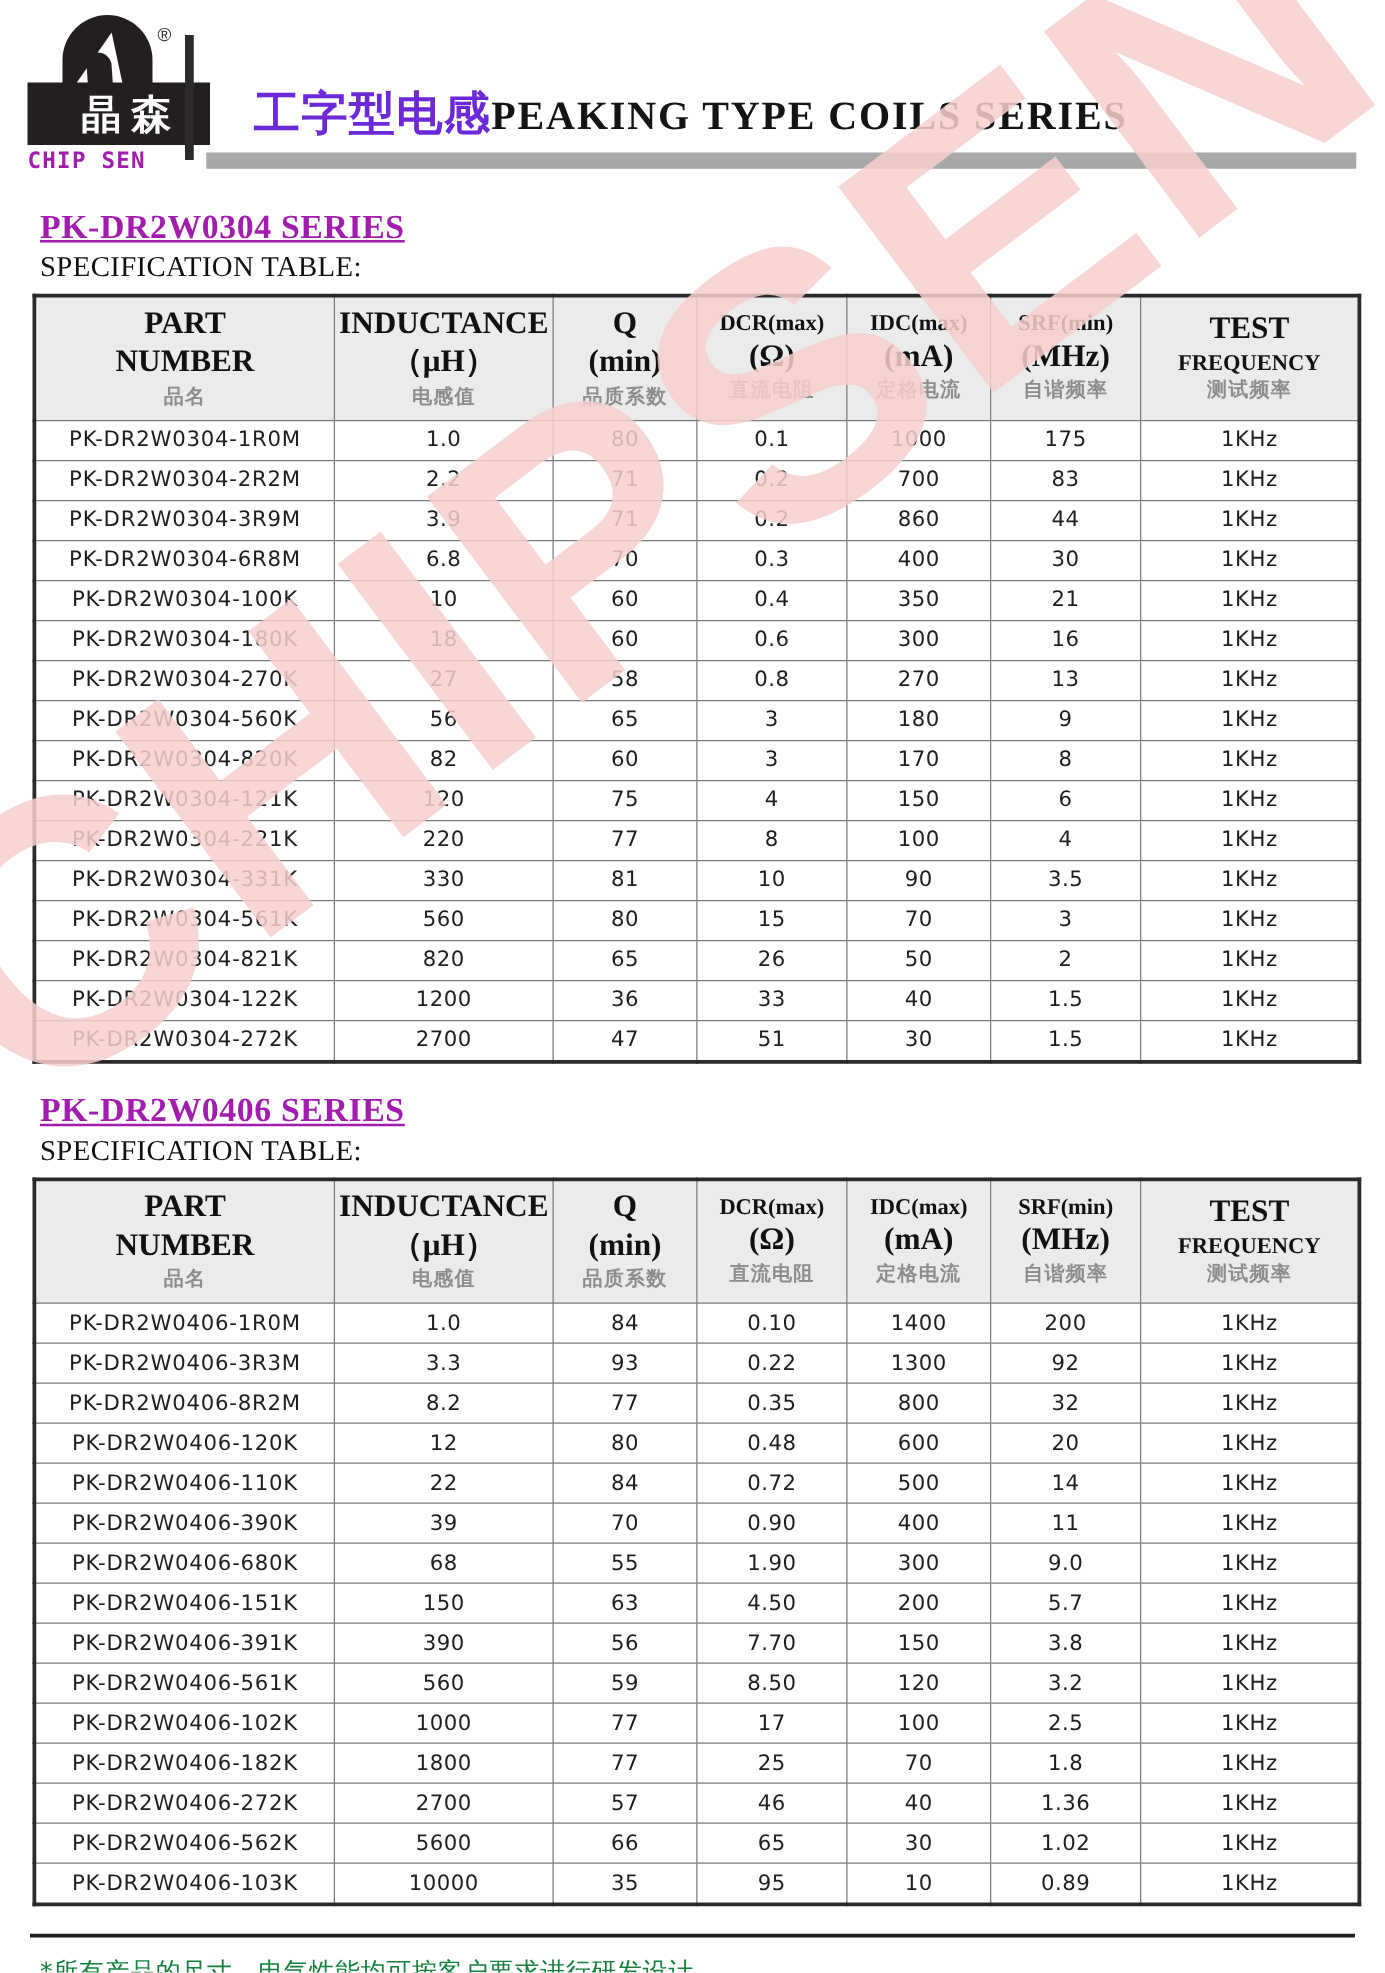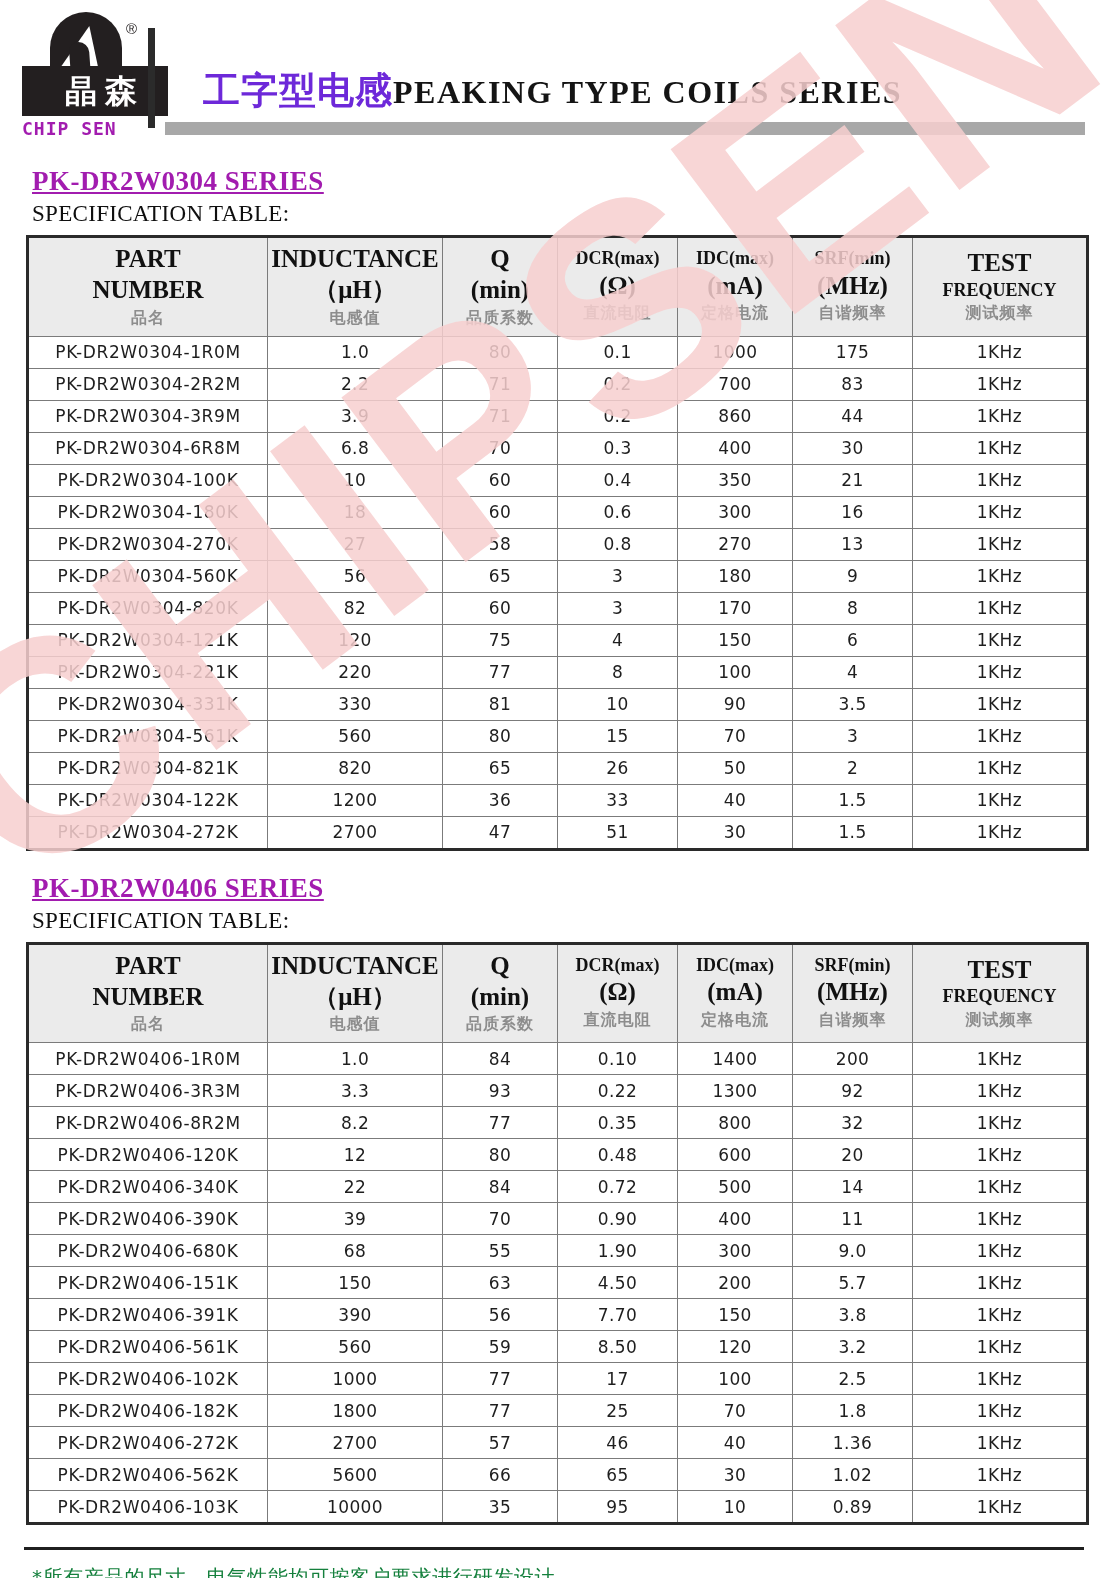--- a/index.html
+++ b/index.html
@@ -575,21 +575,21 @@
           <tr>
             <td class="part">PK-DR2W0406-120K</td>
             <td>12</td>
             <td>80</td>
             <td>0.48</td>
             <td>600</td>
             <td>20</td>
             <td>1KHz</td>
           </tr>
           <tr>
-            <td class="part">PK-DR2W0406-340K</td>
+            <td class="part">PK-DR2W0406-110K</td>
             <td>22</td>
             <td>84</td>
             <td>0.72</td>
             <td>500</td>
             <td>14</td>
             <td>1KHz</td>
           </tr>
           <tr>
             <td class="part">PK-DR2W0406-390K</td>
             <td>39</td>

